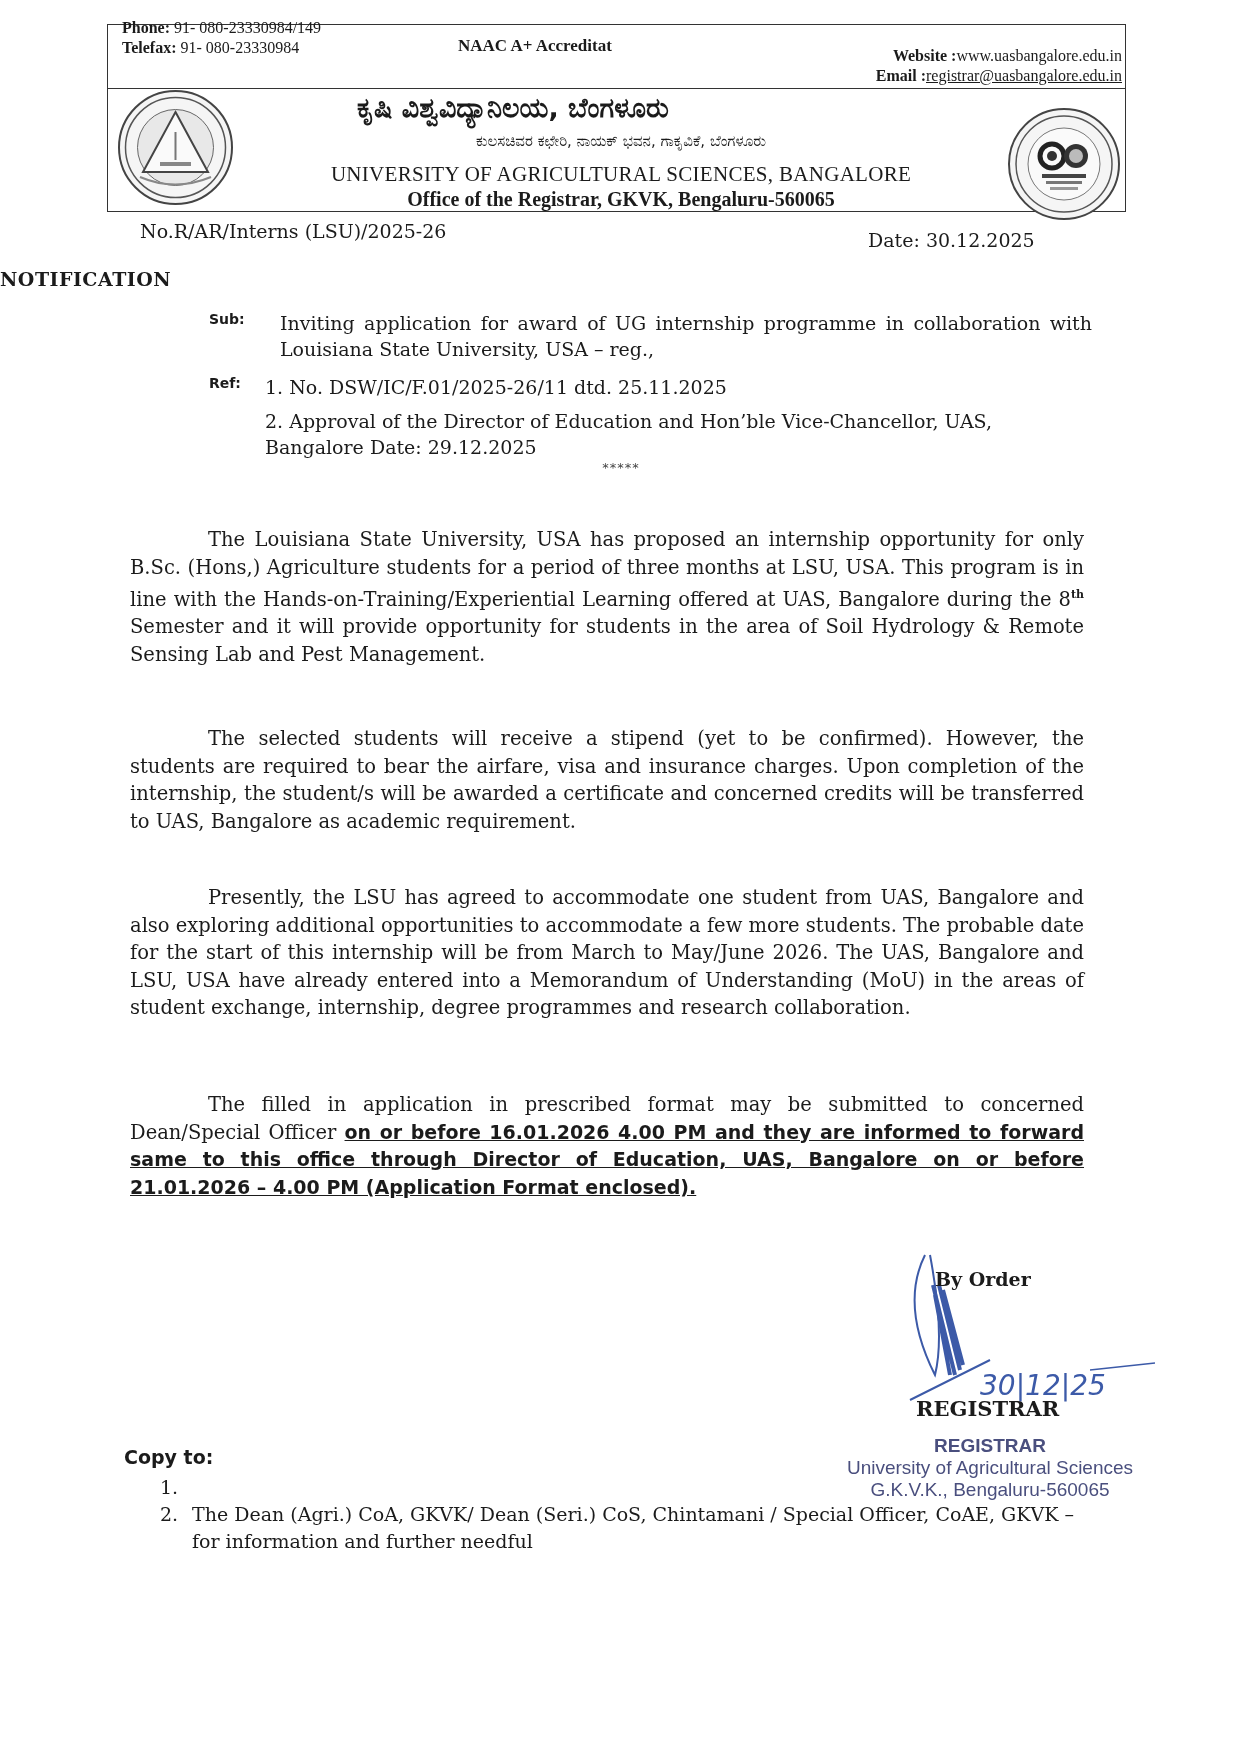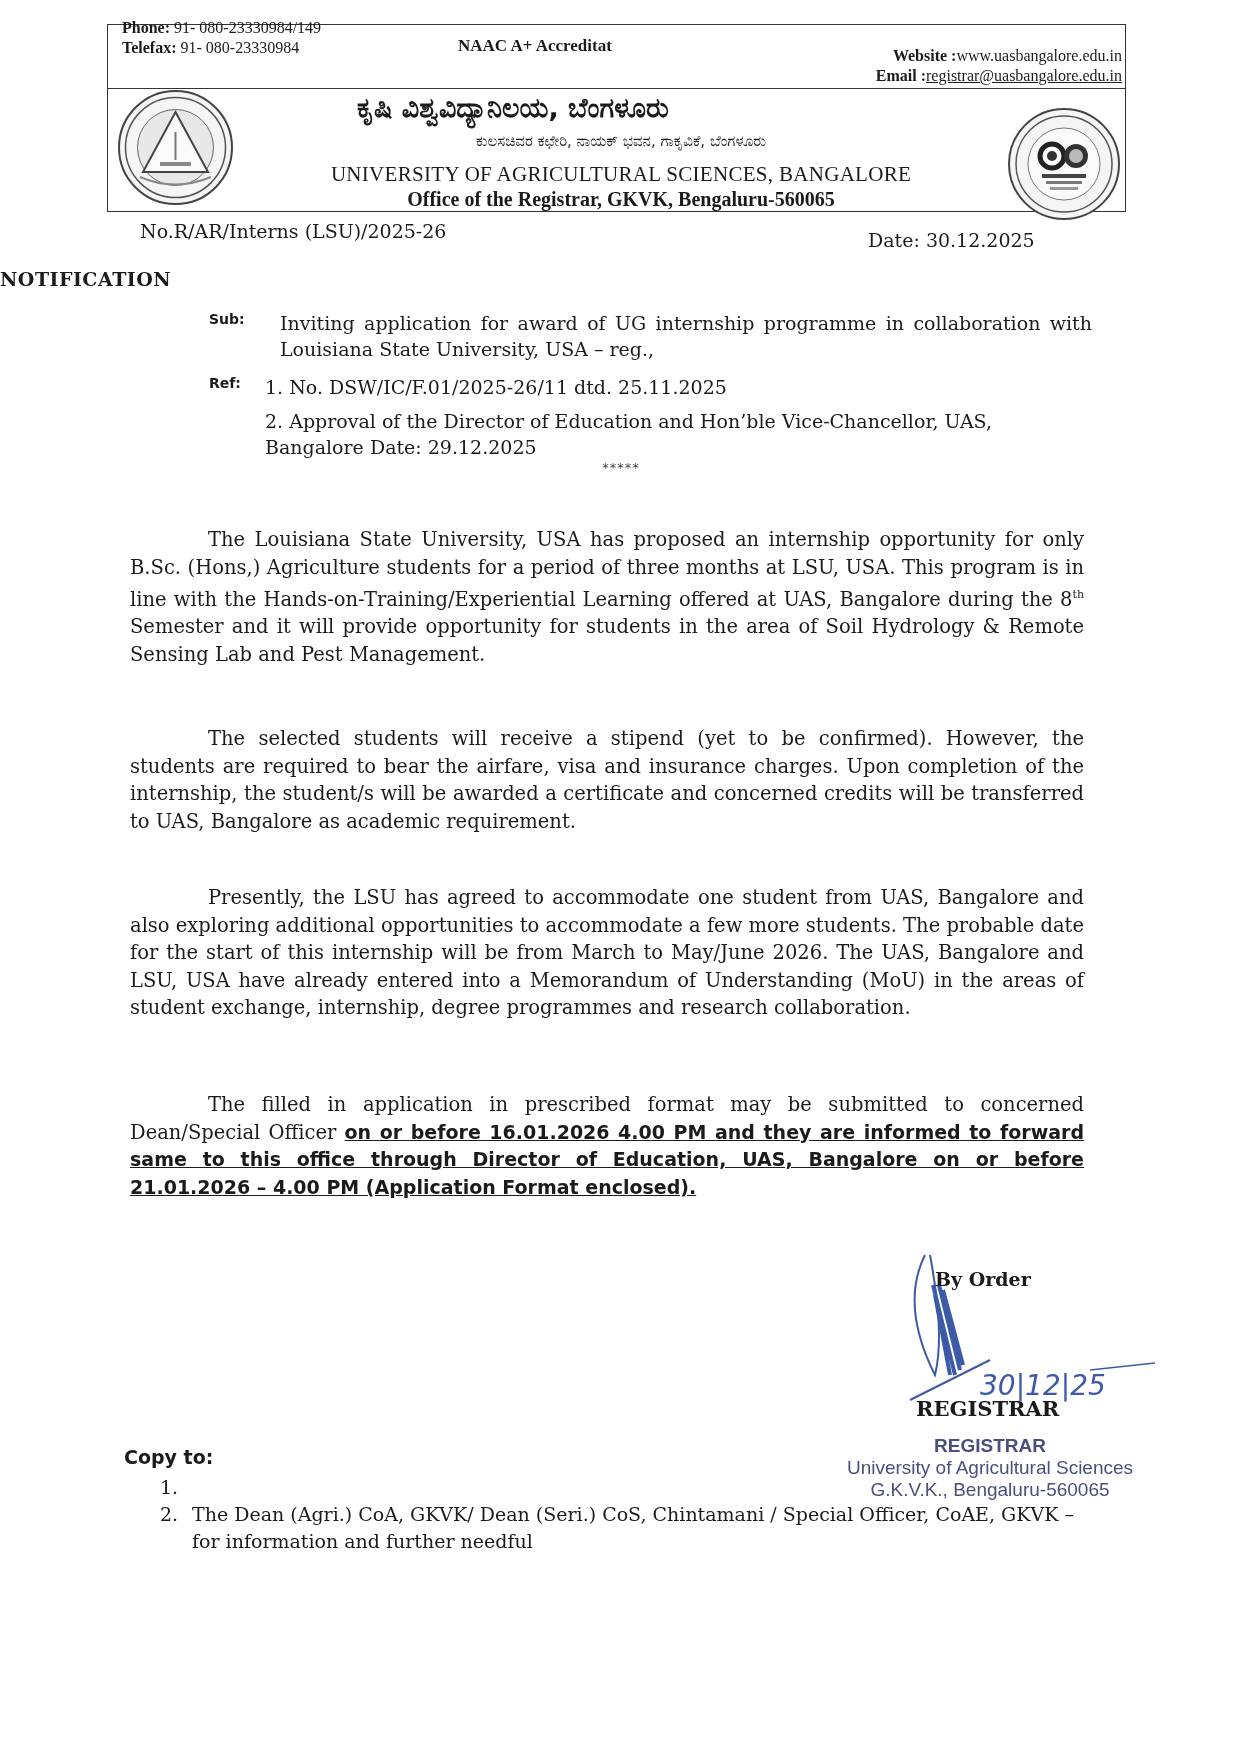--- a/index.html
+++ b/index.html
@@ -40,21 +40,21 @@
   .ref1 { left: 265px; top: 374px; }
   .ref2 { left: 265px; top: 400px; width: 830px; margin-top: 8px; }
   .stars { left: 0; width: 1242px; top: 460px; text-align: center; font-size: 13px; font-family: "DejaVu Sans", sans-serif; color: #444; letter-spacing: 1px; }
 
   .para { position: absolute; left: 130px; width: 954px; text-align: justify; text-indent: 78px; font-family: "DejaVu Serif", serif; font-size: 19.5px; line-height: 27.5px; }
   .p1 { top: 526px; }
   .p2 { top: 725px; }
   .p3 { top: 884px; }
   .p4 { top: 1091px; }
   .emph { font-weight: bold; text-decoration: underline; font-family: "DejaVu Sans", sans-serif; font-size: 19px; }
-  sup { font-size: 11px; }
+  sup { font-size: 11px; font-weight: bold; }
 
   .by-order { left: 935px; top: 1268px; font-family: "DejaVu Serif", serif; font-weight: bold; font-size: 19px; }
   .registrar { left: 916px; top: 1396px; font-family: "DejaVu Serif", serif; font-weight: bold; font-size: 21px; }
   .stamp { left: 820px; top: 1435px; width: 340px; text-align: center; font-family: "Liberation Sans", sans-serif; color: #4a4f7e; font-size: 19px; line-height: 22px; }
   .stamp .st-title { font-weight: bold; font-size: 19px; }
   .signature { left: 905px; top: 1235px; width: 260px; height: 190px; }
 
   .copy-label { left: 124px; top: 1446px; font-family: "DejaVu Sans", sans-serif; font-weight: bold; font-size: 19px; }
   .copy-list { left: 160px; top: 1474px; width: 930px; font-family: "DejaVu Serif", serif; font-size: 19px; line-height: 27px; }
   .copy-item { display: flex; }

